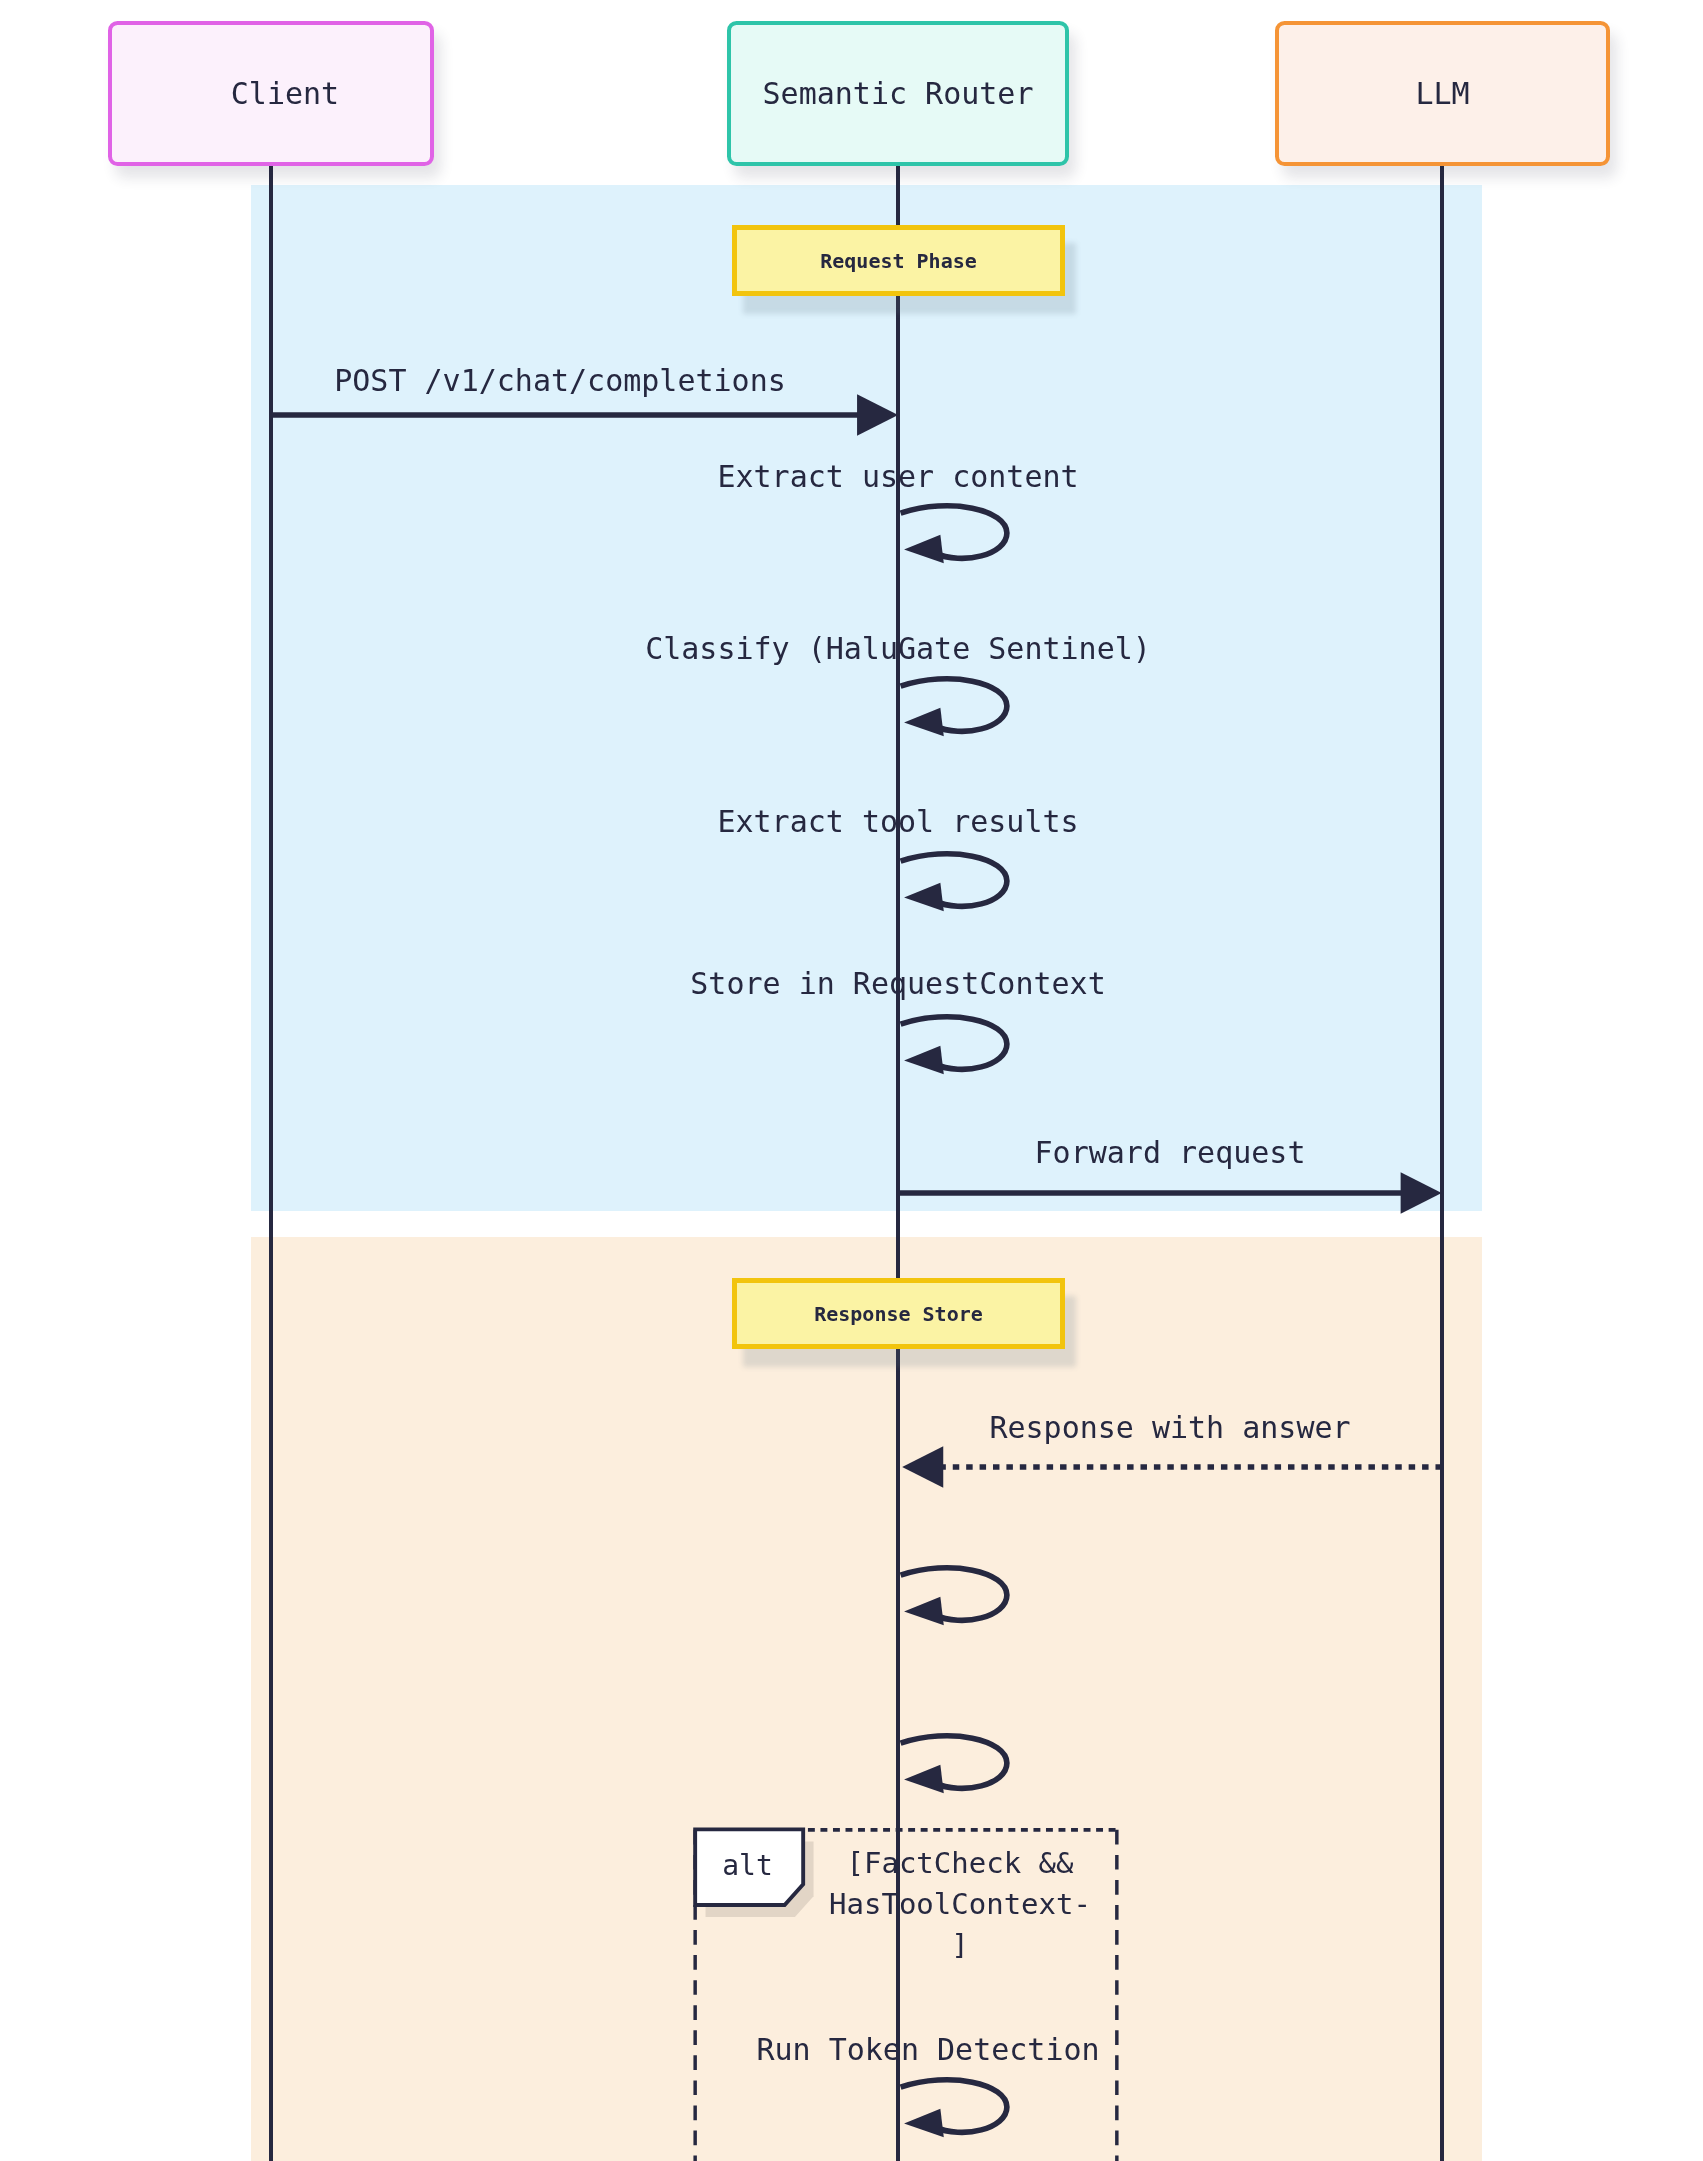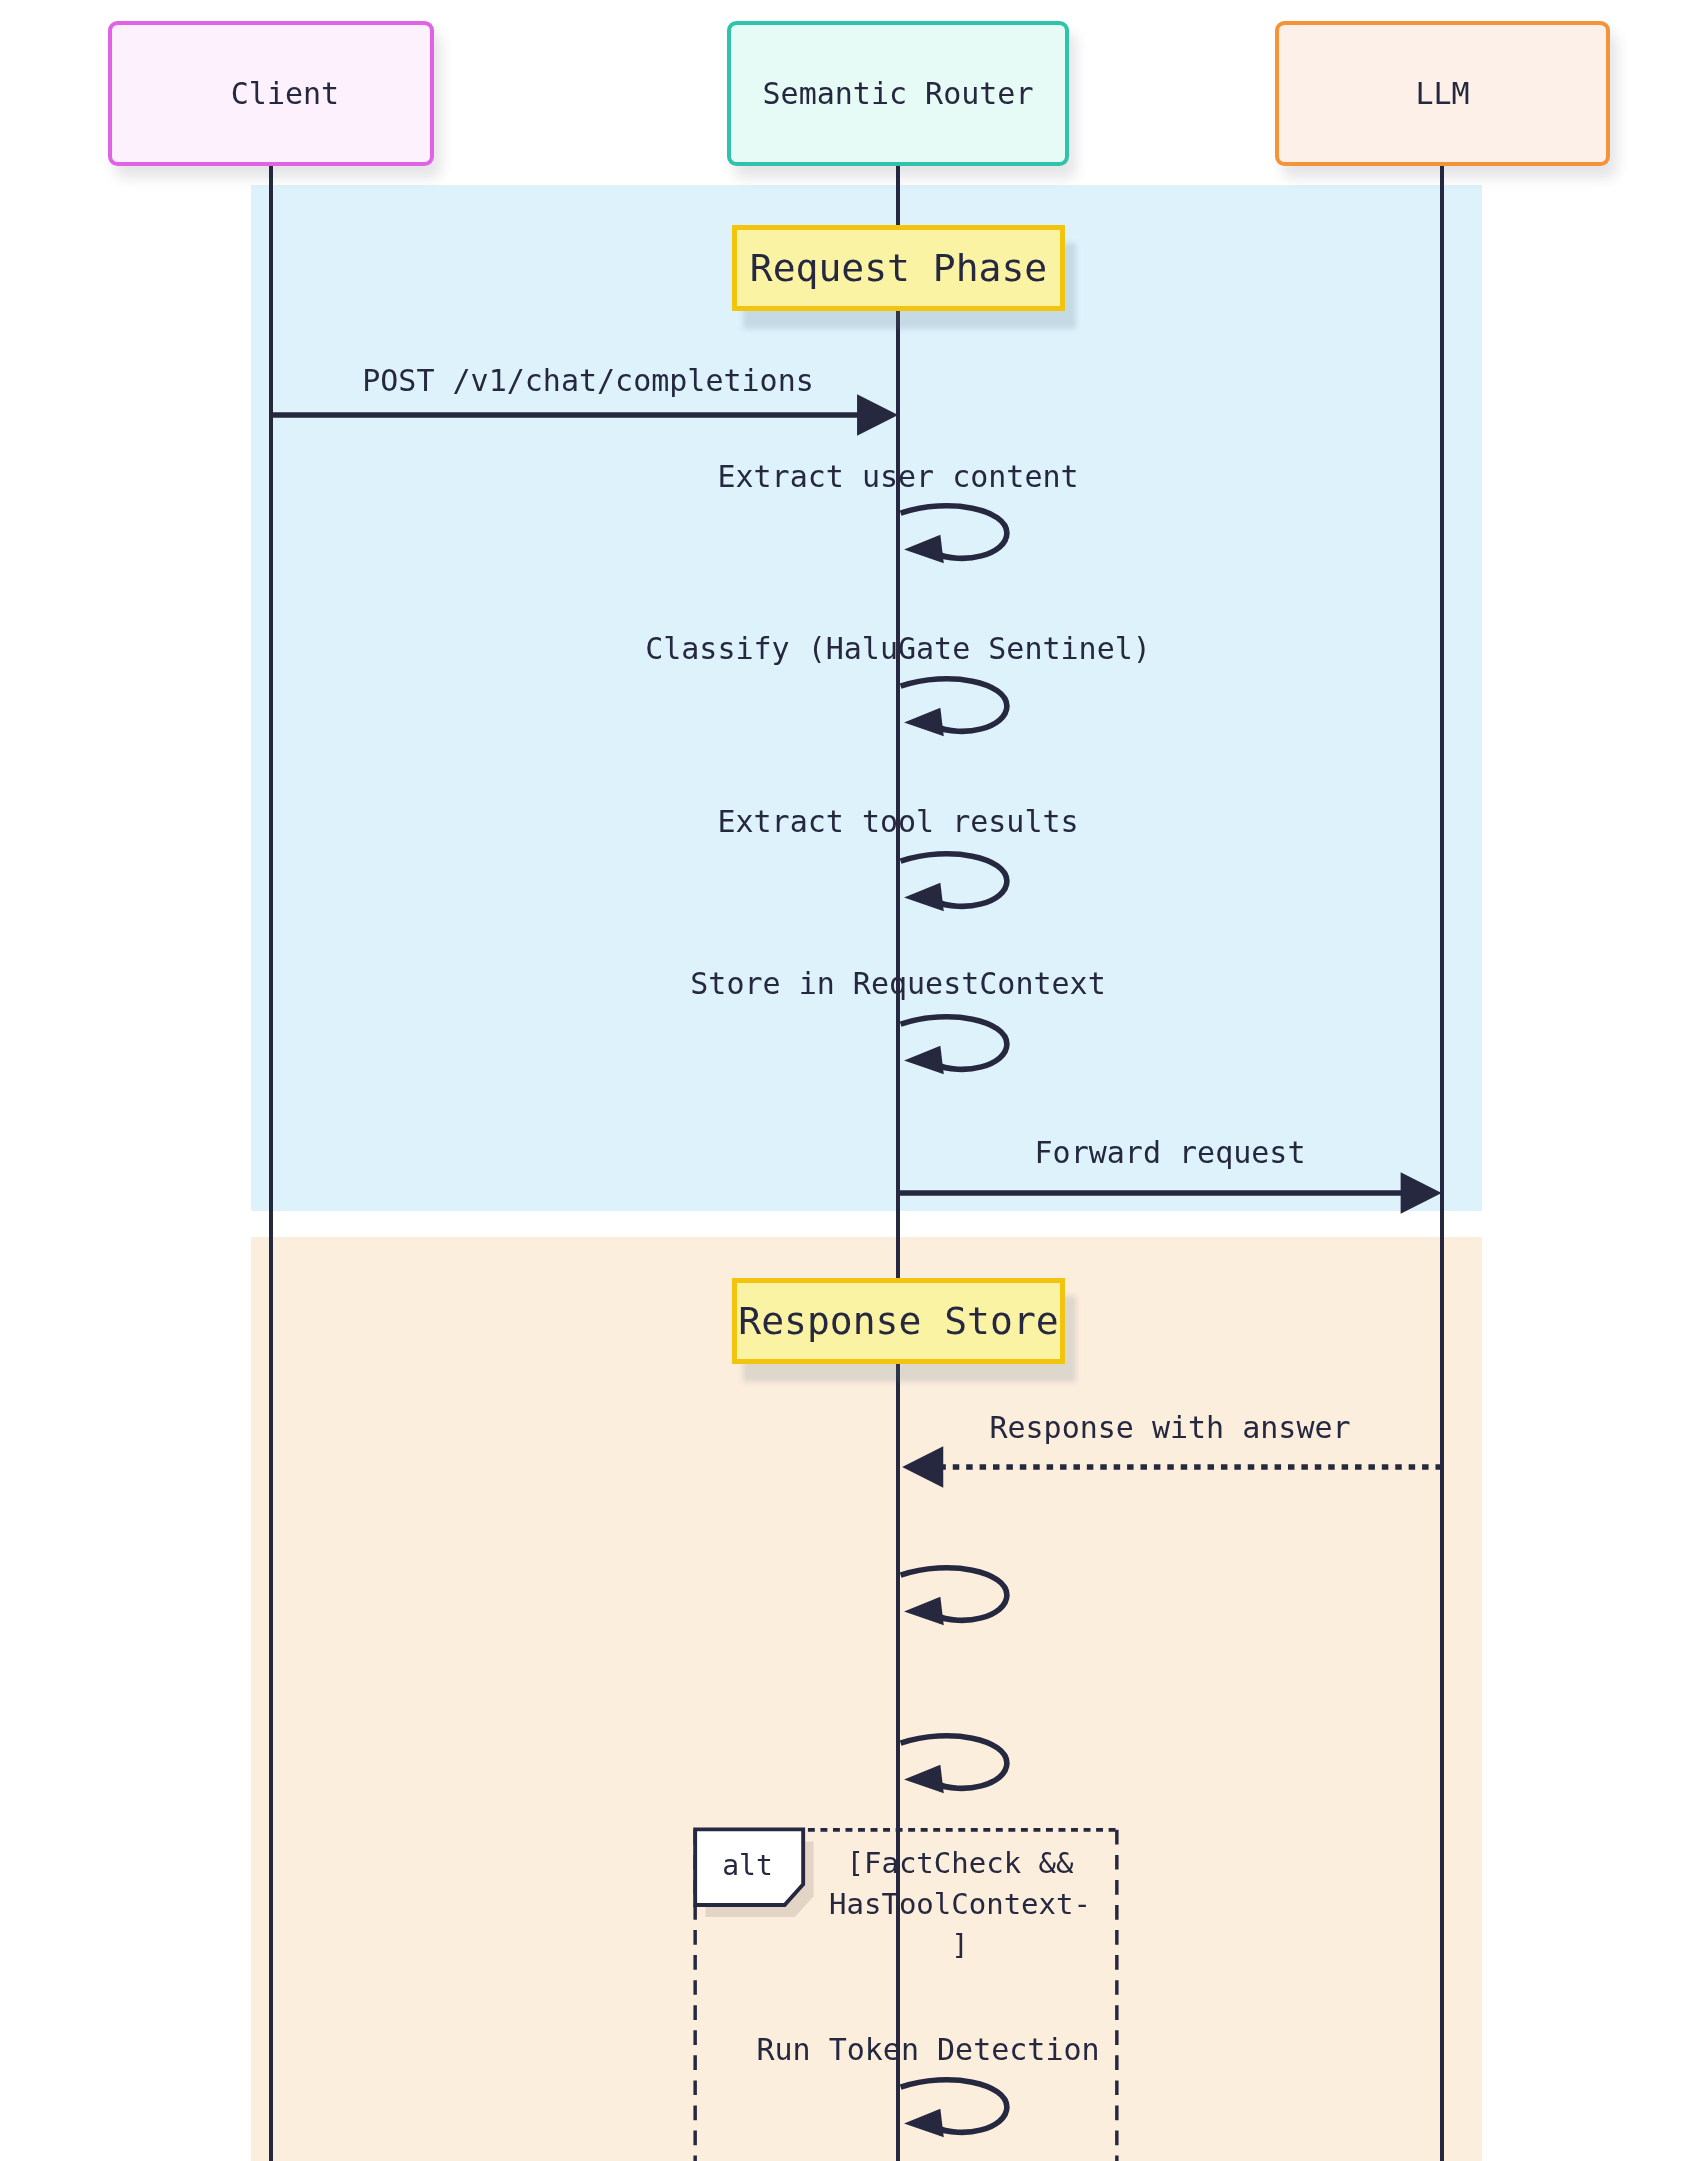--- a/index.html
+++ b/index.html
@@ -21,24 +21,24 @@
     font-size:30px; white-space:nowrap;
     box-shadow:7px 12px 13px rgba(40,40,64,0.12);
     z-index:5;
   }
   .actor.client { background:var(--client_fill,#FCF1FC); border-color:var(--client_border,#E063E6); left:108px; width:326px;padding-left:28px; }
   .actor.router { background:var(--router_fill,#E6FAF6); border-color:var(--router_border,#2EC4A9); left:727px; width:342px; }
   .actor.llm    { background:var(--llm_fill,#FDF0E9);    border-color:var(--llm_border,#F59436);    left:1275px; width:335px; }
   .actor.top    { top:21px; }
 
   .note {
-    position:absolute; left:732px; width:333px; height:86px; box-sizing:border-box;
+    position:absolute; left:732px; width:333px; height:71px; box-sizing:border-box;
     background:var(--note_fill,#FBF3A4); border:5.2px solid var(--note_border,#F2C40D);
     display:flex; align-items:center; justify-content:center;
-    font-weight:normal; font-size:38px; white-space:nowrap;
+    font-weight:bold; font-size:20px; white-space:nowrap;
     box-shadow:11.2px 18px 5.2px rgba(90,110,125,0.18);
     z-index:6;
   }
   .note.request  { top:225px; }
   .note.response { top:1278px; }
 
   .msg {
     position:absolute; transform:translate(-50%,-50%);
     font-size:30px; white-space:nowrap; z-index:4;
   }
@@ -78,21 +78,21 @@
     <polygon points="5,5 255,5 255,132 212,180 5,180" fill="#ffffff" stroke="var(--ink,#262840)" stroke-width="9"></polygon>
   </svg>
   <div class="alt-label-text">alt</div>
 
   <div class="cond" style="left:960px; top:1835px;margin-top:8px;">
     <span style="display:block">[FactCheck &amp;&amp;</span>
     <span style="display:block">HasToolContext-</span>
     <span style="display:block">]</span>
   </div>
 
-  <div class="msg" style="left:588px; top:380px;">POST /v1/chat/completions</div>
+  <div class="msg" style="left:560px; top:380px;">POST /v1/chat/completions</div>
   <div class="msg" style="left:898px; top:476px;">Extract user content</div>
   <div class="msg" style="left:898px; top:648px;">Classify (HaluGate Sentinel)</div>
   <div class="msg" style="left:898px; top:821px;">Extract tool results</div>
   <div class="msg" style="left:898px; top:983px;">Store in RequestContext</div>
   <div class="msg" style="left:1170px; top:1152px;">Forward request</div>
   <div class="msg" style="left:1170px; top:1427px;">Response with answer</div>
   <div class="msg" style="left:928px; top:2049px;">Run Token Detection</div>
 
   <svg class="arrow" style="left:271px; top:389px;" width="631" height="52" viewBox="0 0 1460 120">
     <line class="stroke" x1="0" y1="60" x2="1360" y2="60" stroke-width="13"></line>

